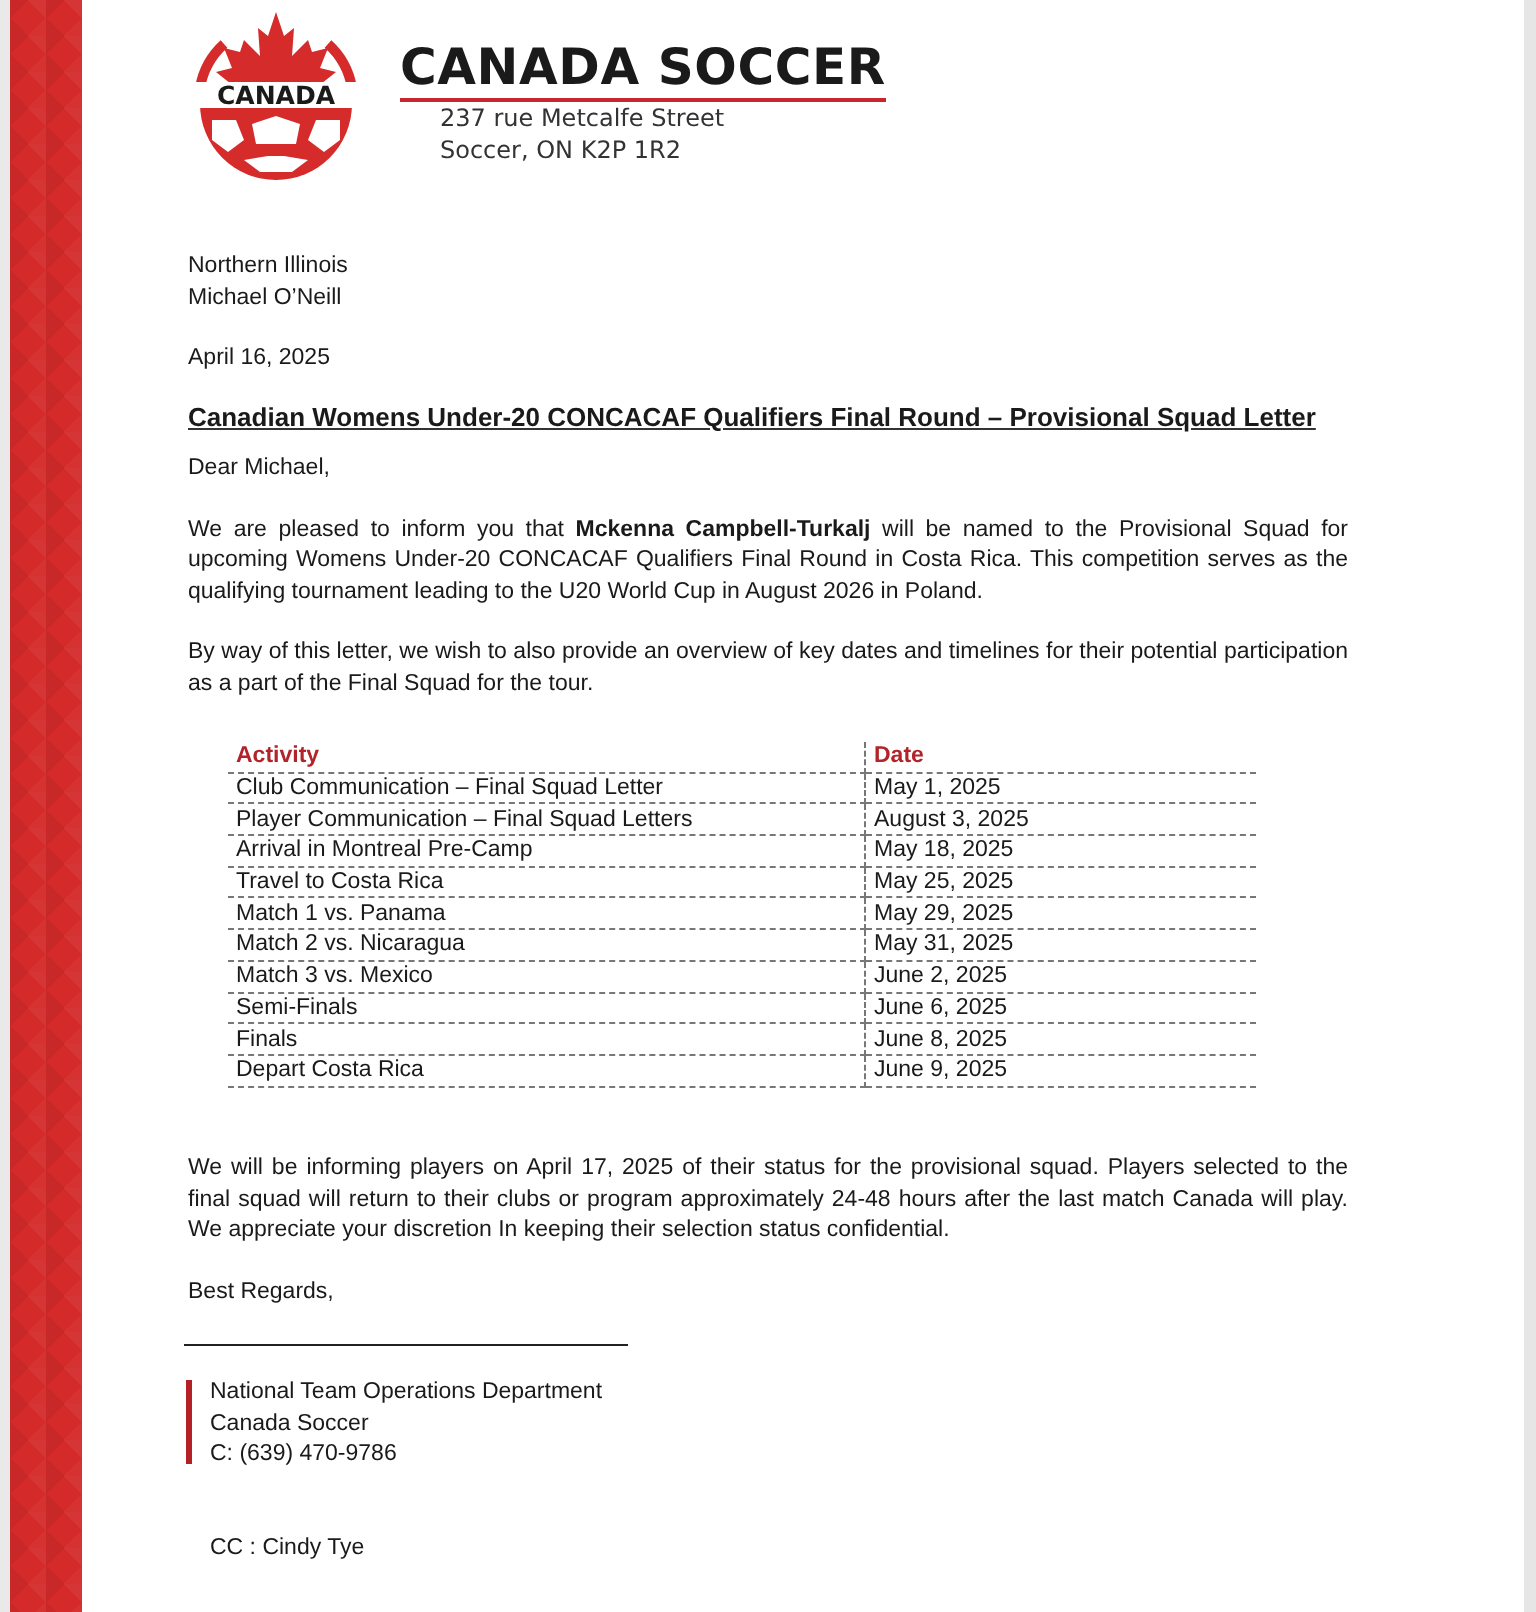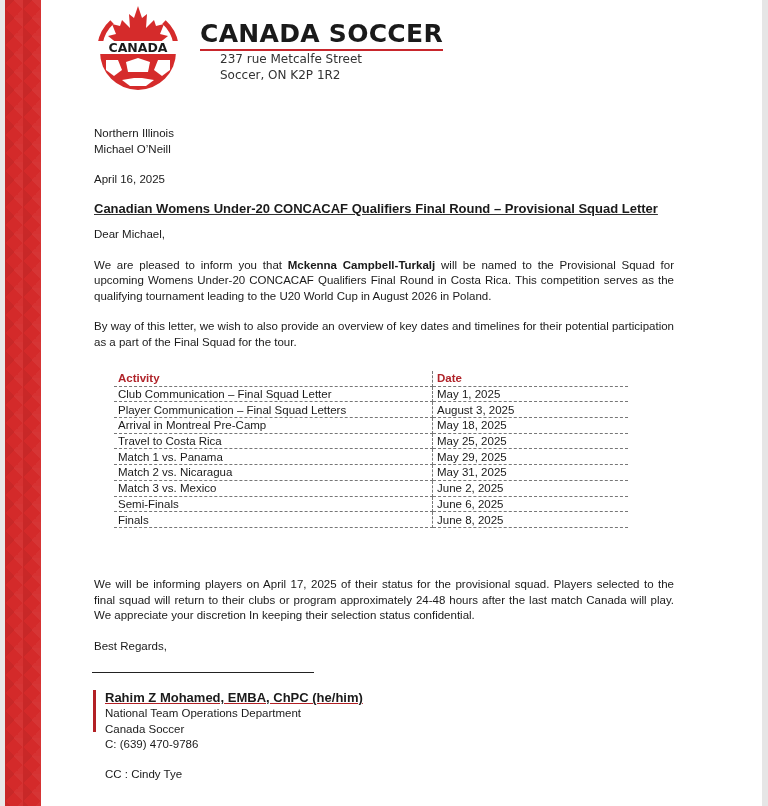--- a/index.html
+++ b/index.html
@@ -149,30 +149,33 @@
         <td>June 2, 2025</td>
       </tr>
       <tr>
         <td class="c1">Semi-Finals</td>
         <td>June 6, 2025</td>
       </tr>
       <tr>
         <td class="c1">Finals</td>
         <td>June 8, 2025</td>
       </tr>
+      <tr>
+        <td class="c1">Depart Costa Rica</td>
+        <td>June 9, 2025</td>
+      </tr>
     </tbody>
 </table>
 
 <div class="content2">
   <div class="para">We will be informing players on April 17, 2025 of their status for the provisional squad. Players selected to the final squad will return to their clubs or program approximately 24-48 hours after the last match Canada will play. We appreciate your discretion In keeping their selection status confidential.</div>
   <div class="gap"></div>
   <div class="line">Best Regards,</div>
 </div>
 
 <div class="sig-line"></div>
 <div class="sig-bar"></div>
 <div class="sig">
-  <div class="name">Rahim Z Mohamed, EMBA, ChPC (he/him)</div>
   <div>National Team Operations Department</div>
   <div>Canada Soccer</div>
   <div>C: (639) 470-9786</div>
 </div>
 <div class="cc">CC : Cindy Tye</div>
 
 </body></html>

